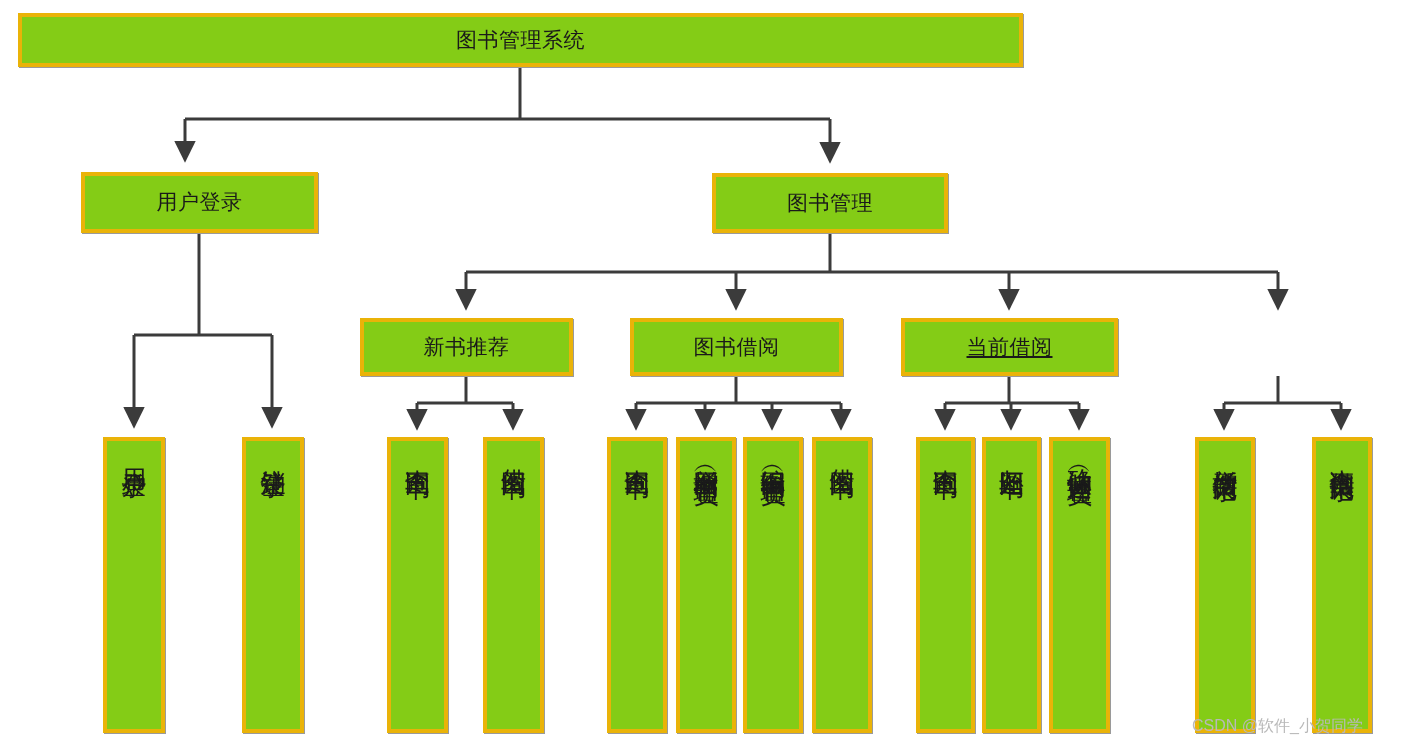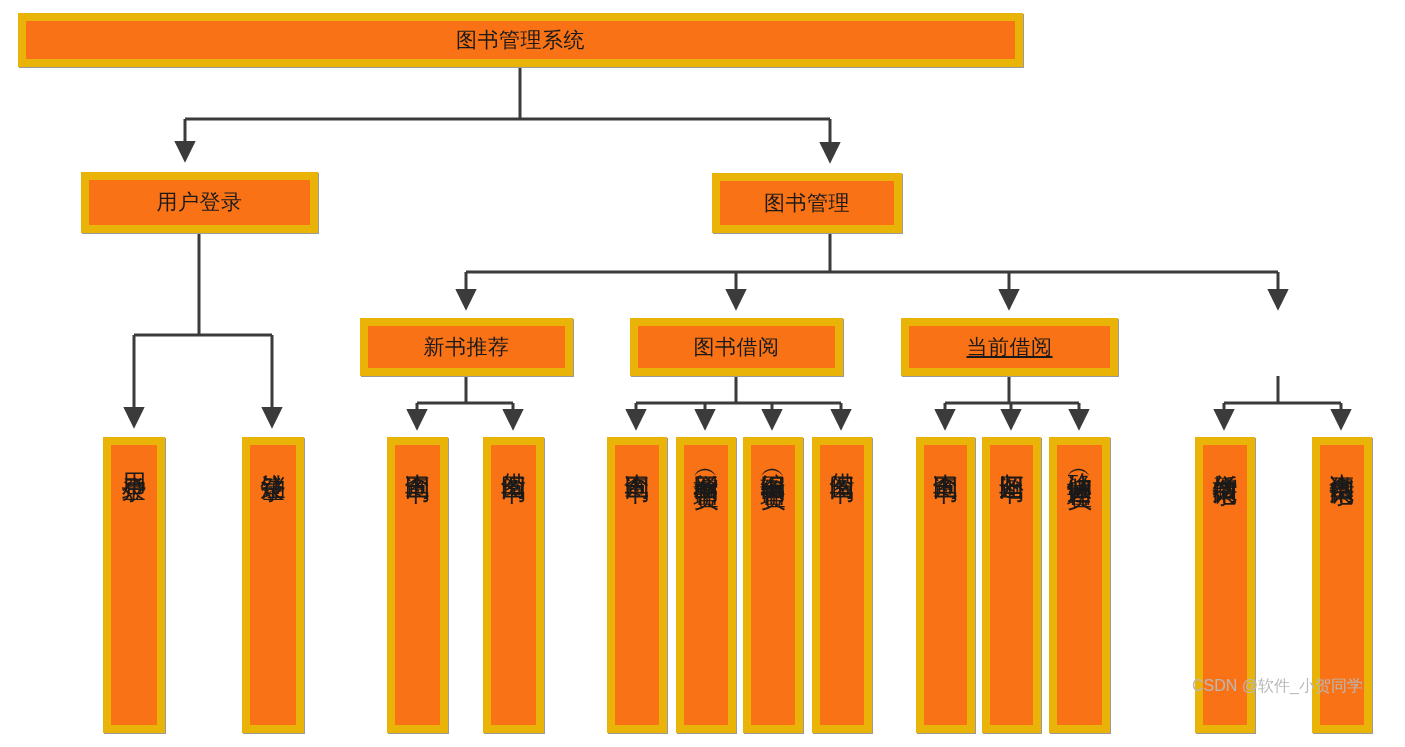--- a/index.html
+++ b/index.html
@@ -21,22 +21,22 @@
     position: absolute;
     left: 0;
     top: 0;
     width: 1405px;
     height: 747px;
     pointer-events: none;
   }
   .node {
     position: absolute;
     box-sizing: border-box;
-    background: #f97316;
-    border: 8px solid #eab308;
+    background: #84cc16;
+    border: 4px solid #eab308;
     box-shadow: 1px 1px 0 0 #9a9a9a;
     display: flex;
     align-items: center;
     justify-content: center;
     color: #1a1a1a;
   }
   .node-label {
     display: block;
     text-align: center;
     line-height: 1.05;
@@ -122,21 +122,21 @@
   </svg>
 
   <div class="node horiz" style="left:18px; top:13px; width:1005px; height:54px;">
     <span class="node-label">图书管理系统</span>
   </div>
 
   <div class="node horiz" style="left:81px; top:172px; width:237px; height:61px;">
     <span class="node-label">用户登录</span>
   </div>
 
-  <div class="node horiz" style="left:712px; top:173px; width:190px; height:60px;">
+  <div class="node horiz" style="left:712px; top:173px; width:236px; height:60px;">
     <span class="node-label">图书管理</span>
   </div>
 
   <div class="node horiz" style="left:360px; top:318px; width:213px; height:58px;">
     <span class="node-label">新书推荐</span>
   </div>
 
   <div class="node horiz" style="left:630px; top:318px; width:213px; height:58px;">
     <span class="node-label">图书借阅</span>
   </div>
@@ -191,15 +191,15 @@
   </div>
 
   <div class="node vert" style="left:1195px; top:437px; width:60px; height:296px;">
     <span class="node-label">新增借阅记录</span>
   </div>
 
   <div class="node vert" style="left:1312px; top:437px; width:60px; height:296px;">
     <span class="node-label">查询借阅记录</span>
   </div>
 
-  <div class="watermark" style="left:1192px; top:676px;">CSDN @软件_小贺同学</div>
+  <div class="watermark" style="left:1192px; top:716px;">CSDN @软件_小贺同学</div>
 
 </div>
 
 </body></html>

